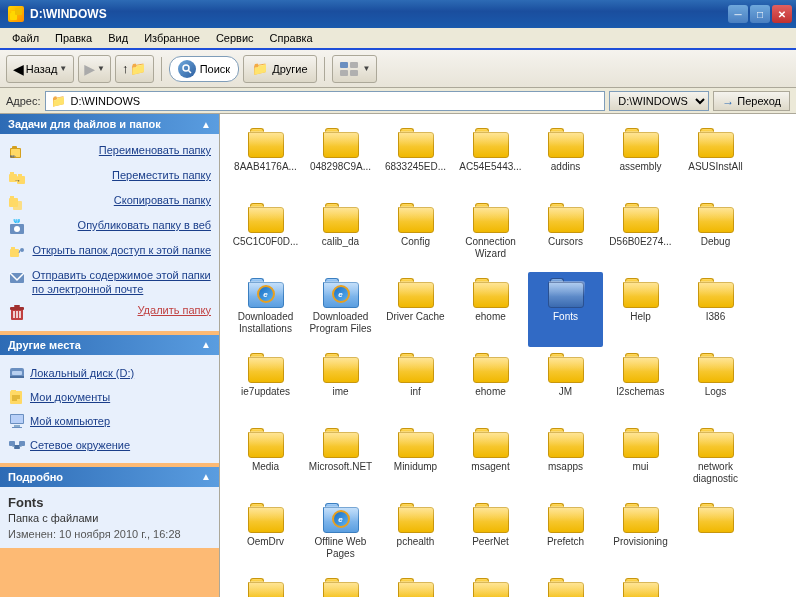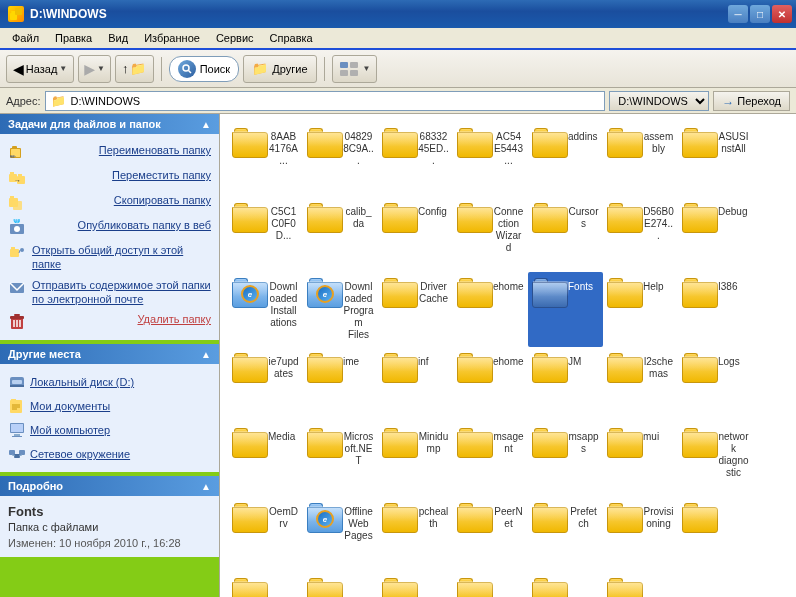--- a/index.html
+++ b/index.html
@@ -69,21 +69,21 @@
     }
     .addr-dropdown { height: 20px; padding: 0 4px; background: linear-gradient(to bottom, #f5f3ee, #ddd8c8); border: 1px solid #aca899; cursor: pointer; }
 
     
     .main-layout {
       display: flex; height: calc(597px - 28px - 22px - 38px - 26px); overflow: hidden;
     }
 
     
     .left-panel {
-      width: 220px; min-width: 220px; background: #84cc16; overflow-y: auto;
+      width: 220px; min-width: 220px; background: #fdba74; overflow-y: auto;
       border-right: 1px solid #aca899;
     }
     .panel-section {
       margin-bottom: 4px;
     }
     .panel-header {
       background: linear-gradient(to right, #2d6bb5, #5a9de0);
       color: white; padding: 4px 8px; font-size: 11px; font-weight: bold;
       display: flex; align-items: center; justify-content: space-between;
       cursor: pointer;
@@ -112,21 +112,21 @@
 
     
     .file-area {
       flex: 1; overflow-y: scroll; overflow-x: hidden;
       background: white; padding: 8px;
     }
     .file-grid {
       display: flex; flex-wrap: wrap; gap: 0; align-content: flex-start;
     }
     .file-item {
-      display: flex; flex-direction: row; align-items: flex-start;
+      display: flex; flex-direction: column; align-items: center;
       width: 75px; height: 75px; padding: 6px 4px 4px;
       cursor: pointer; border-radius: 2px;
     }
     .file-item.selected { background: #316ac5; }
     .file-item.selected .file-name { color: white; }
     .folder-icon {
       width: 36px; height: 30px; position: relative; flex-shrink: 0;
     }
     .folder-body {
       width: 36px; height: 26px; background: linear-gradient(to bottom, #ffd966, #f0b800);
@@ -300,21 +300,21 @@
           </svg>
           <span class="panel-action-text">Опубликовать папку в веб</span>
         </div>
         <div class="panel-action">
           <svg class="panel-action-icon" viewBox="0 0 18 18">
             <rect x="2" y="5" width="9" height="8" fill="#ffd966" rx="1"></rect>
             <rect x="3" y="3" width="4" height="2" fill="#ffd966"></rect>
             <circle cx="14" cy="6" r="2" fill="#6a8fc0"></circle>
             <line x1="11" y1="9" x2="12" y2="6" stroke="#6a8fc0" stroke-width="1"></line>
           </svg>
-          <span class="panel-action-text" style="line-height:1.3;">Открыть общий доступ к этой папке</span>
+          <span class="panel-action-text" style="line-height:1.3;">Открыть папок доступ к этой папке</span>
         </div>
         <div class="panel-action">
           <svg class="panel-action-icon" viewBox="0 0 18 18">
             <rect x="2" y="4" width="14" height="10" fill="#6a8fc0" rx="1"></rect>
             <polyline points="2,4 9,11 16,4" fill="none" stroke="white" stroke-width="1.5"></polyline>
           </svg>
           <span class="panel-action-text" style="line-height:1.3;">Отправить содержимое этой папки по электронной почте</span>
         </div>
         <div class="panel-action">
           <svg class="panel-action-icon" viewBox="0 0 18 18">

